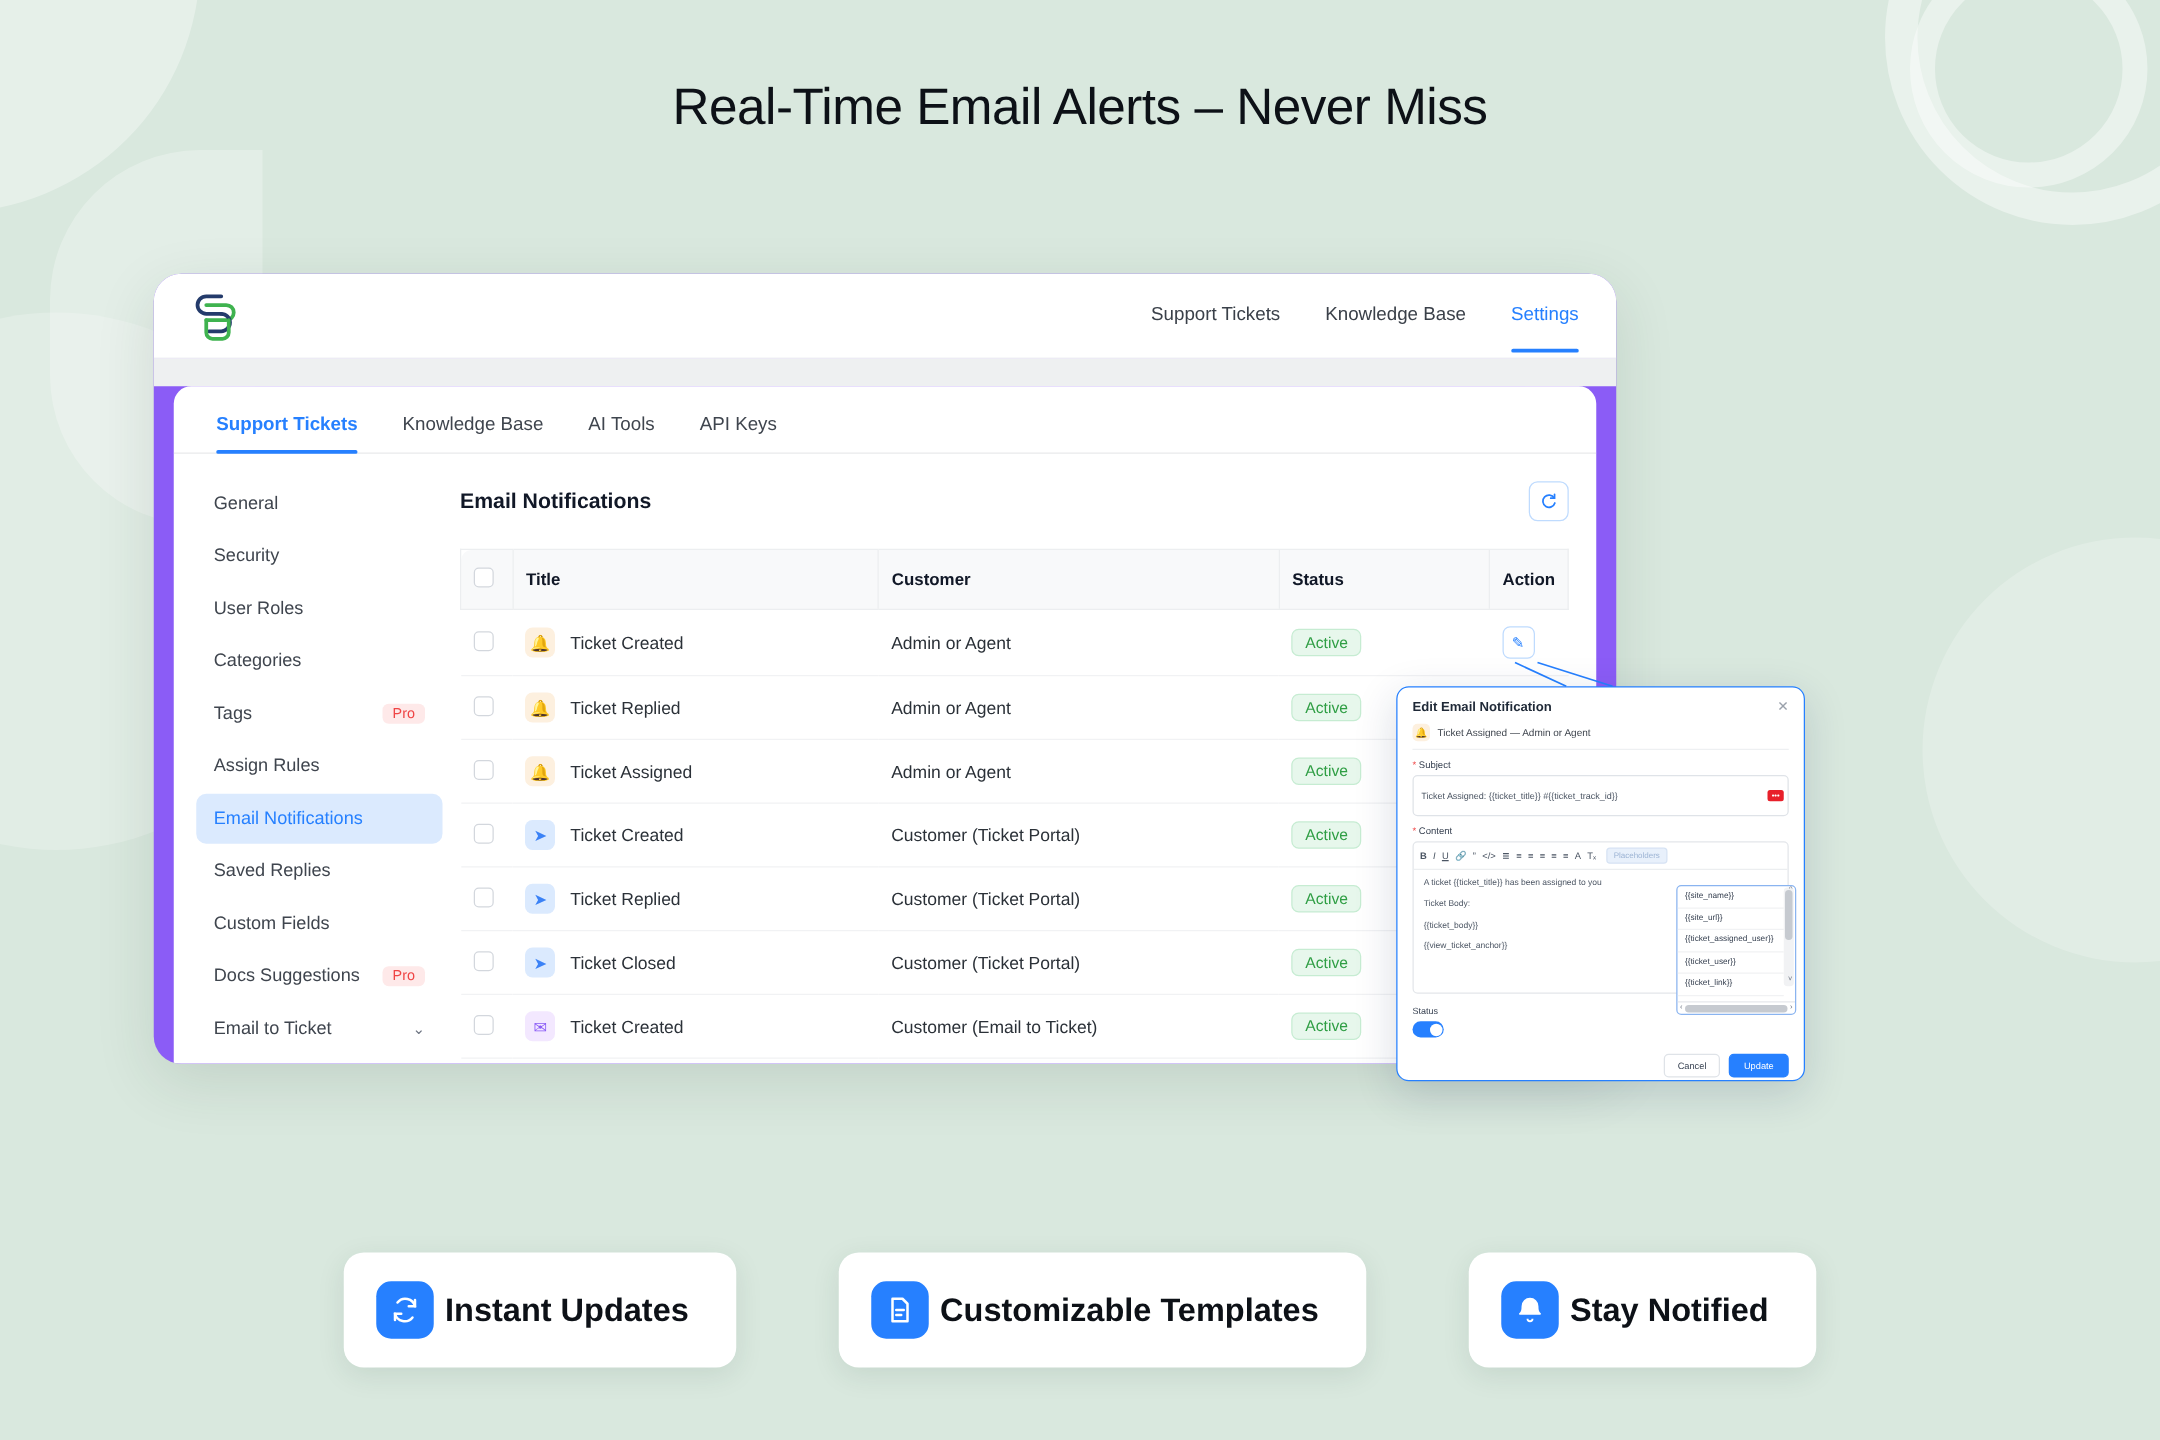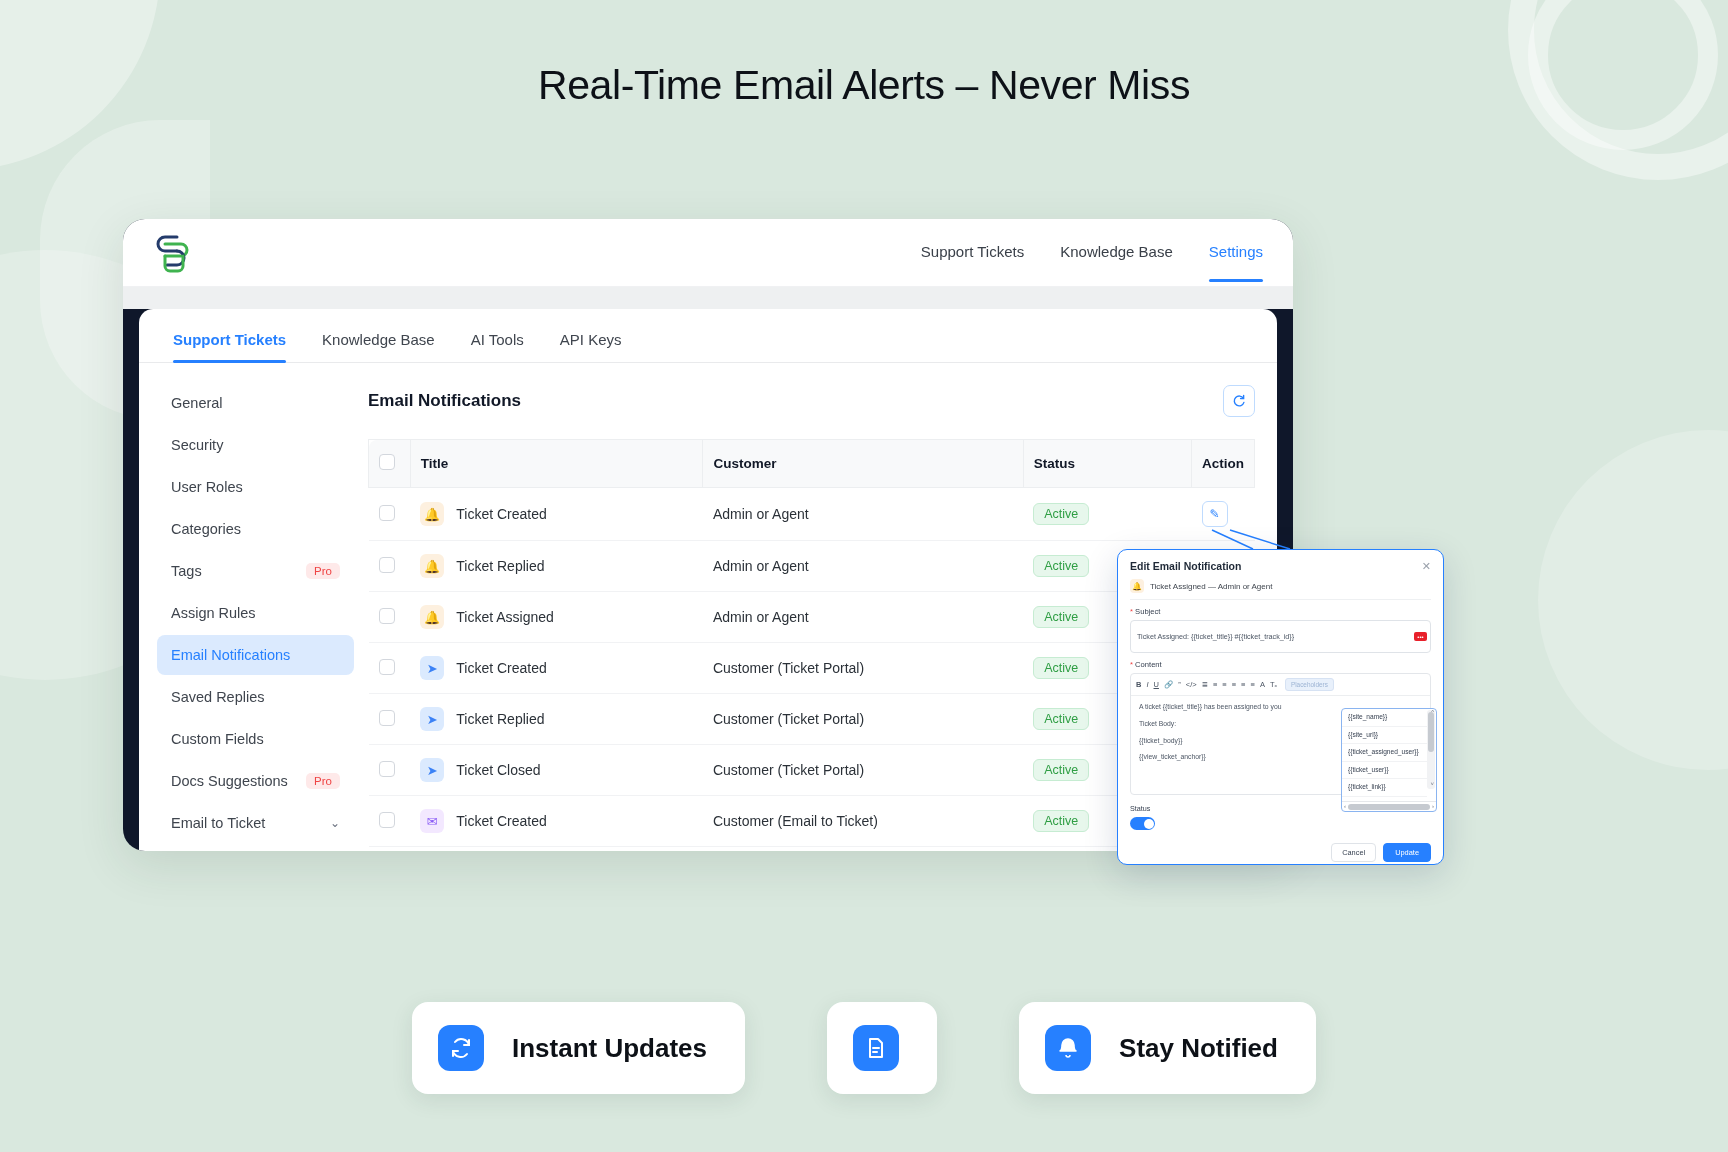--- a/index.html
+++ b/index.html
@@ -50,21 +50,21 @@
     font-weight: 400; color: #0d1117;
     letter-spacing: -0.4px;
   }
   .headline .l2 { display: block; }
 
   
   .app-window {
     position: absolute;
     left: 123px; top: 219px;
     width: 1170px; height: 632px;
-    background: #0f172a;
+    background: #8b5cf6;
     border-radius: 22px 22px 22px 22px;
     box-shadow: 0 14px 48px rgba(30,60,45,0.12);
     z-index: 3;
     overflow: hidden;
   }
   .app-topbar {
     height: 68px; background:#fff;
     display:flex; align-items:center;
     padding: 0 30px 0 28px;
     border-bottom: 1px solid #f0f1f3;
@@ -269,21 +269,21 @@
   
   .modal-pointer { position:absolute; z-index:11; pointer-events:none; }
 
   
   .features {
     position:absolute; bottom: 58px; left:0; right:0; z-index:4;
     display:flex; justify-content:center; gap: 82px;
   }
   .feature-card {
     background:#fff; border-radius: 16px; height: 92px;
-    display:flex; align-items:center; gap: 28px;
+    display:flex; align-items:center; gap: 9px;
     padding: 0 38px 0 26px;
     box-shadow: 0 6px 22px rgba(30,60,45,0.10);
   }
   .feature-ico {
     width: 46px; height: 46px; border-radius: 12px; background:#2680ff;
     display:flex; align-items:center; justify-content:center; color:#fff;
     flex-shrink:0;
   }
   .feature-txt { font-size: 26px; font-weight: 600; color:#0d1117; white-space:nowrap; }
 </style>
@@ -610,20 +610,21 @@
   </div>
 
   <div class="feature-card">
     <div class="feature-ico">
       <svg width="24" height="24" viewBox="0 0 24 24" fill="none" stroke="#fff" stroke-width="2" stroke-linecap="round" stroke-linejoin="round">
         <path d="M6 3h8l4 4v14H6z"></path>
           <path d="M9 12h6"></path>
           <path d="M9 16h4"></path>
       </svg>
     </div>
+    <div class="feature-txt">Customizable Templates</div>
   </div>
 
   <div class="feature-card">
     <div class="feature-ico">
       <svg width="24" height="24" viewBox="0 0 24 24" fill="#fff" stroke="#fff" stroke-width="1.5" stroke-linejoin="round">
         <path d="M12 3a6 6 0 0 0-6 6c0 5-2 6-2 6h16s-2-1-2-6a6 6 0 0 0-6-6z"></path>
         <path d="M10 19a2 2 0 0 0 4 0" fill="none"></path>
       </svg>
     </div>
     <div class="feature-txt">Stay Notified</div>

